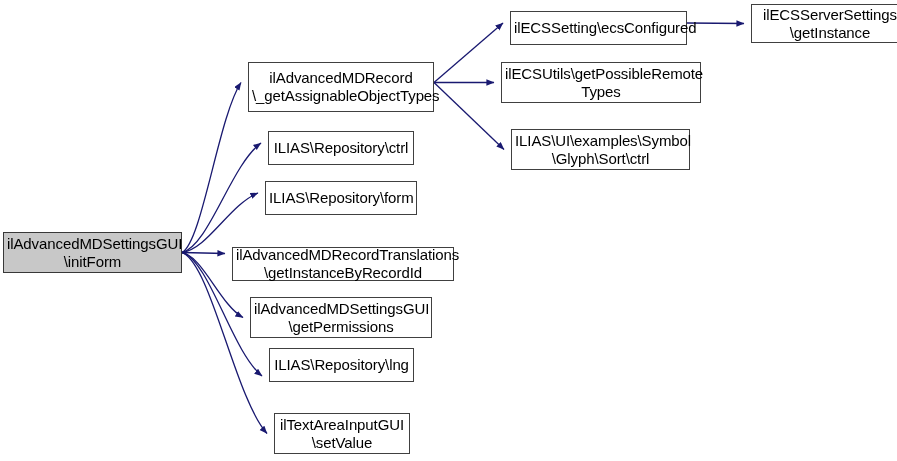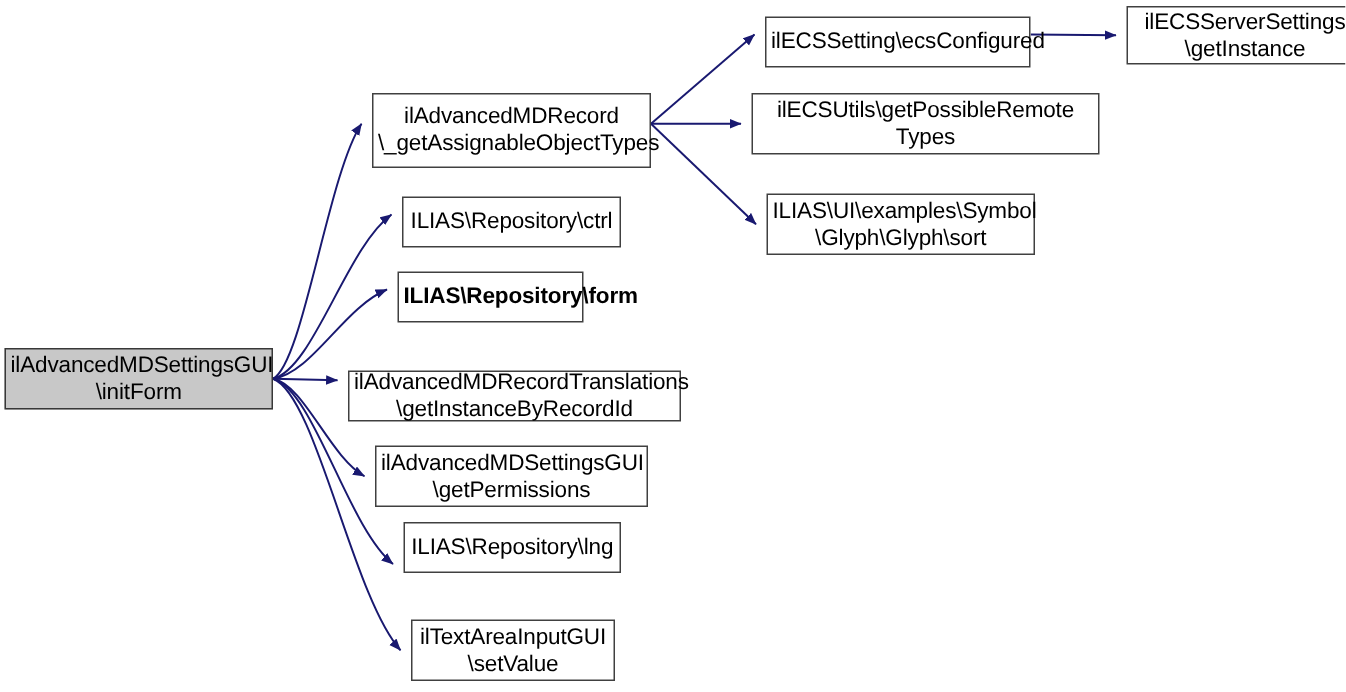--- a/index.html
+++ b/index.html
@@ -75,26 +75,26 @@
   </svg>
 
   <div id="node-layer">
       <div class="gnode root" style="left: 3px; top: 232px; width: 179px; height: 41px;"><span class="nlabel">ilAdvancedMDSettingsGUI
 \initForm</span></div>
       <div class="gnode" style="left: 248px; top: 62px; width: 186px; height: 50px;"><span class="nlabel">ilAdvancedMDRecord
 \_getAssignableObjectTypes</span></div>
       <div class="gnode" style="left: 510px; top: 11px; width: 177px; height: 24px;"><span class="nlabel">ilECSSetting\ecsConfigured</span></div>
       <div class="gnode" style="left: 751px; top: 4px; width: 158px; height: 39px;"><span class="nlabel">ilECSServerSettings
 \getInstance</span></div>
-      <div class="gnode" style="left: 501px; top: 62px; width: 232px; height: 41px; justify-content: center;"><span class="nlabel">ilECSUtils\getPossibleRemote
+      <div class="gnode" style="left: 501px; top: 62px; width: 200px; height: 41px; justify-content: center;"><span class="nlabel">ilECSUtils\getPossibleRemote
 Types</span></div>
       <div class="gnode" style="left: 511px; top: 129px; width: 179px; height: 41px;"><span class="nlabel">ILIAS\UI\examples\Symbol
-\Glyph\Glyph\sort</span></div>
+\Glyph\Sort\ctrl</span></div>
       <div class="gnode" style="left: 268px; top: 131px; width: 146px; height: 24px;"><span class="nlabel">ILIAS\Repository\ctrl</span></div>
-      <div class="gnode" style="left: 265px; top: 181px; width: 124px; height: 24px; font-weight: bold;"><span class="nlabel">ILIAS\Repository\form</span></div>
+      <div class="gnode" style="left: 265px; top: 181px; width: 152px; height: 24px;"><span class="nlabel">ILIAS\Repository\form</span></div>
       <div class="gnode" style="left: 232px; top: 247px; width: 222px; height: 27px; align-items: center;"><span class="nlabel">ilAdvancedMDRecordTranslations
 \getInstanceByRecordId</span></div>
       <div class="gnode" style="left: 250px; top: 297px; width: 182px; height: 41px;"><span class="nlabel">ilAdvancedMDSettingsGUI
 \getPermissions</span></div>
       <div class="gnode" style="left: 269px; top: 348px; width: 145px; height: 16px;"><span class="nlabel">ILIAS\Repository\lng</span></div>
       <div class="gnode" style="left: 274px; top: 413px; width: 136px; height: 41px; align-items: center;"><span class="nlabel">ilTextAreaInputGUI
 \setValue</span></div>
     </div>
 
 </div>

